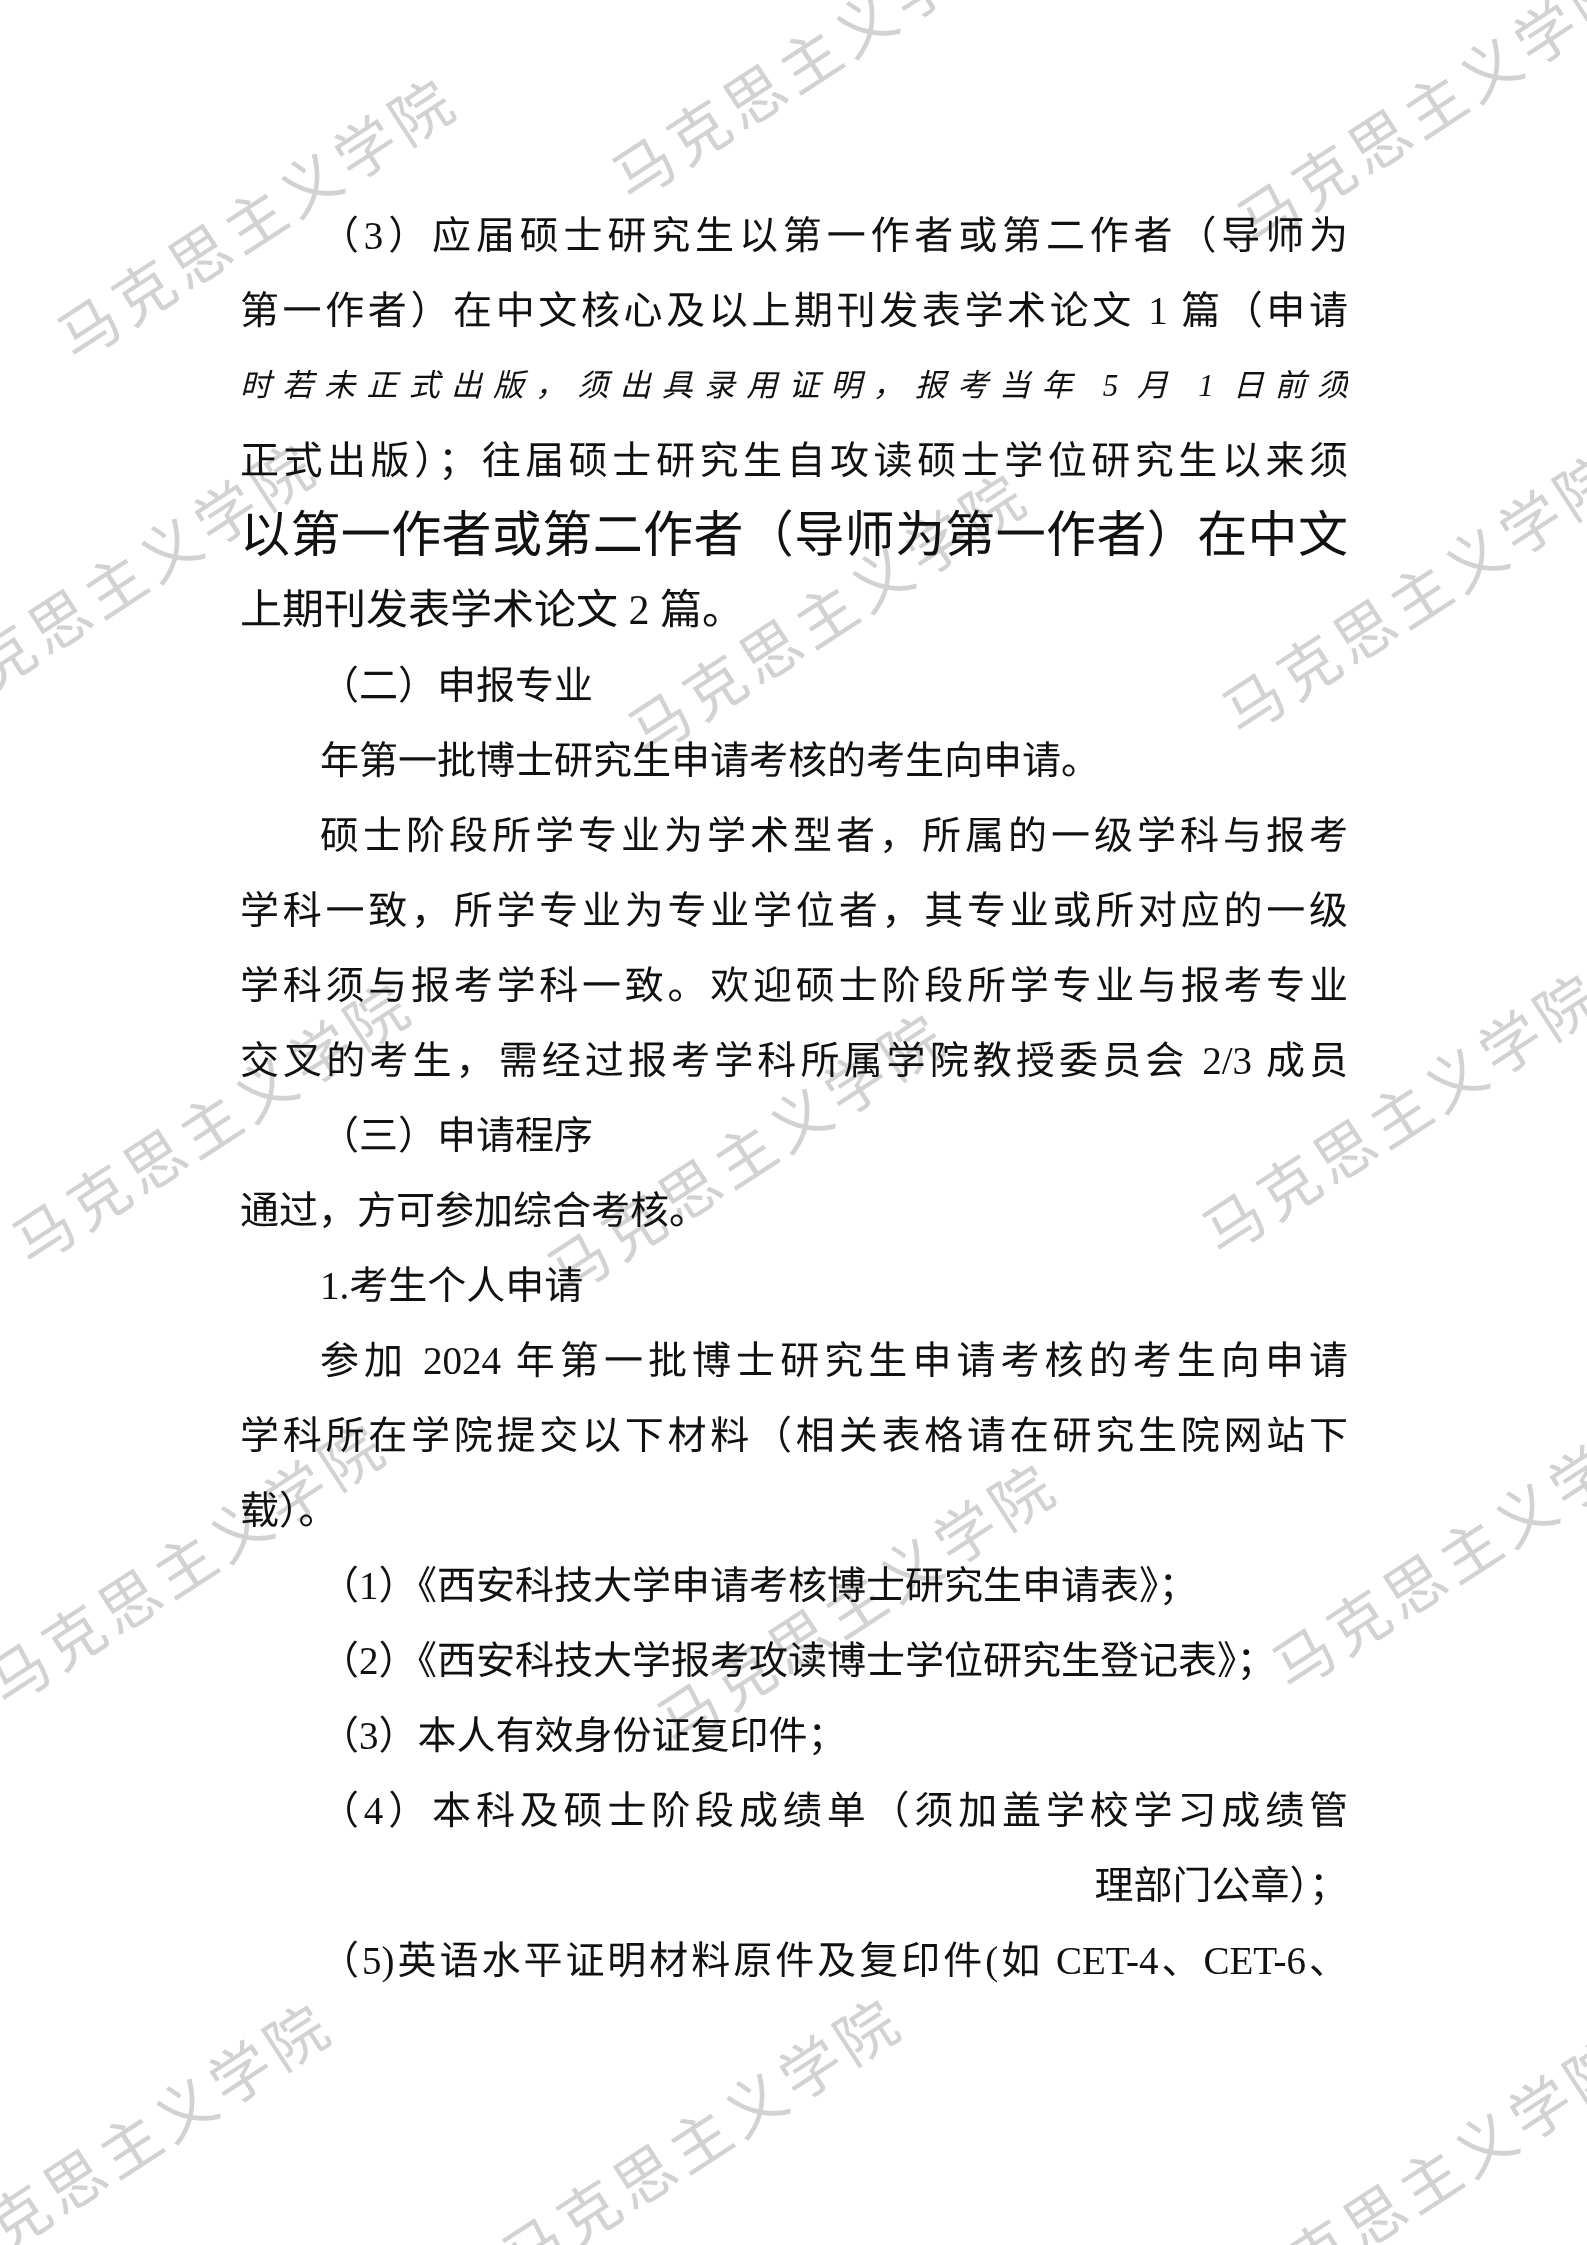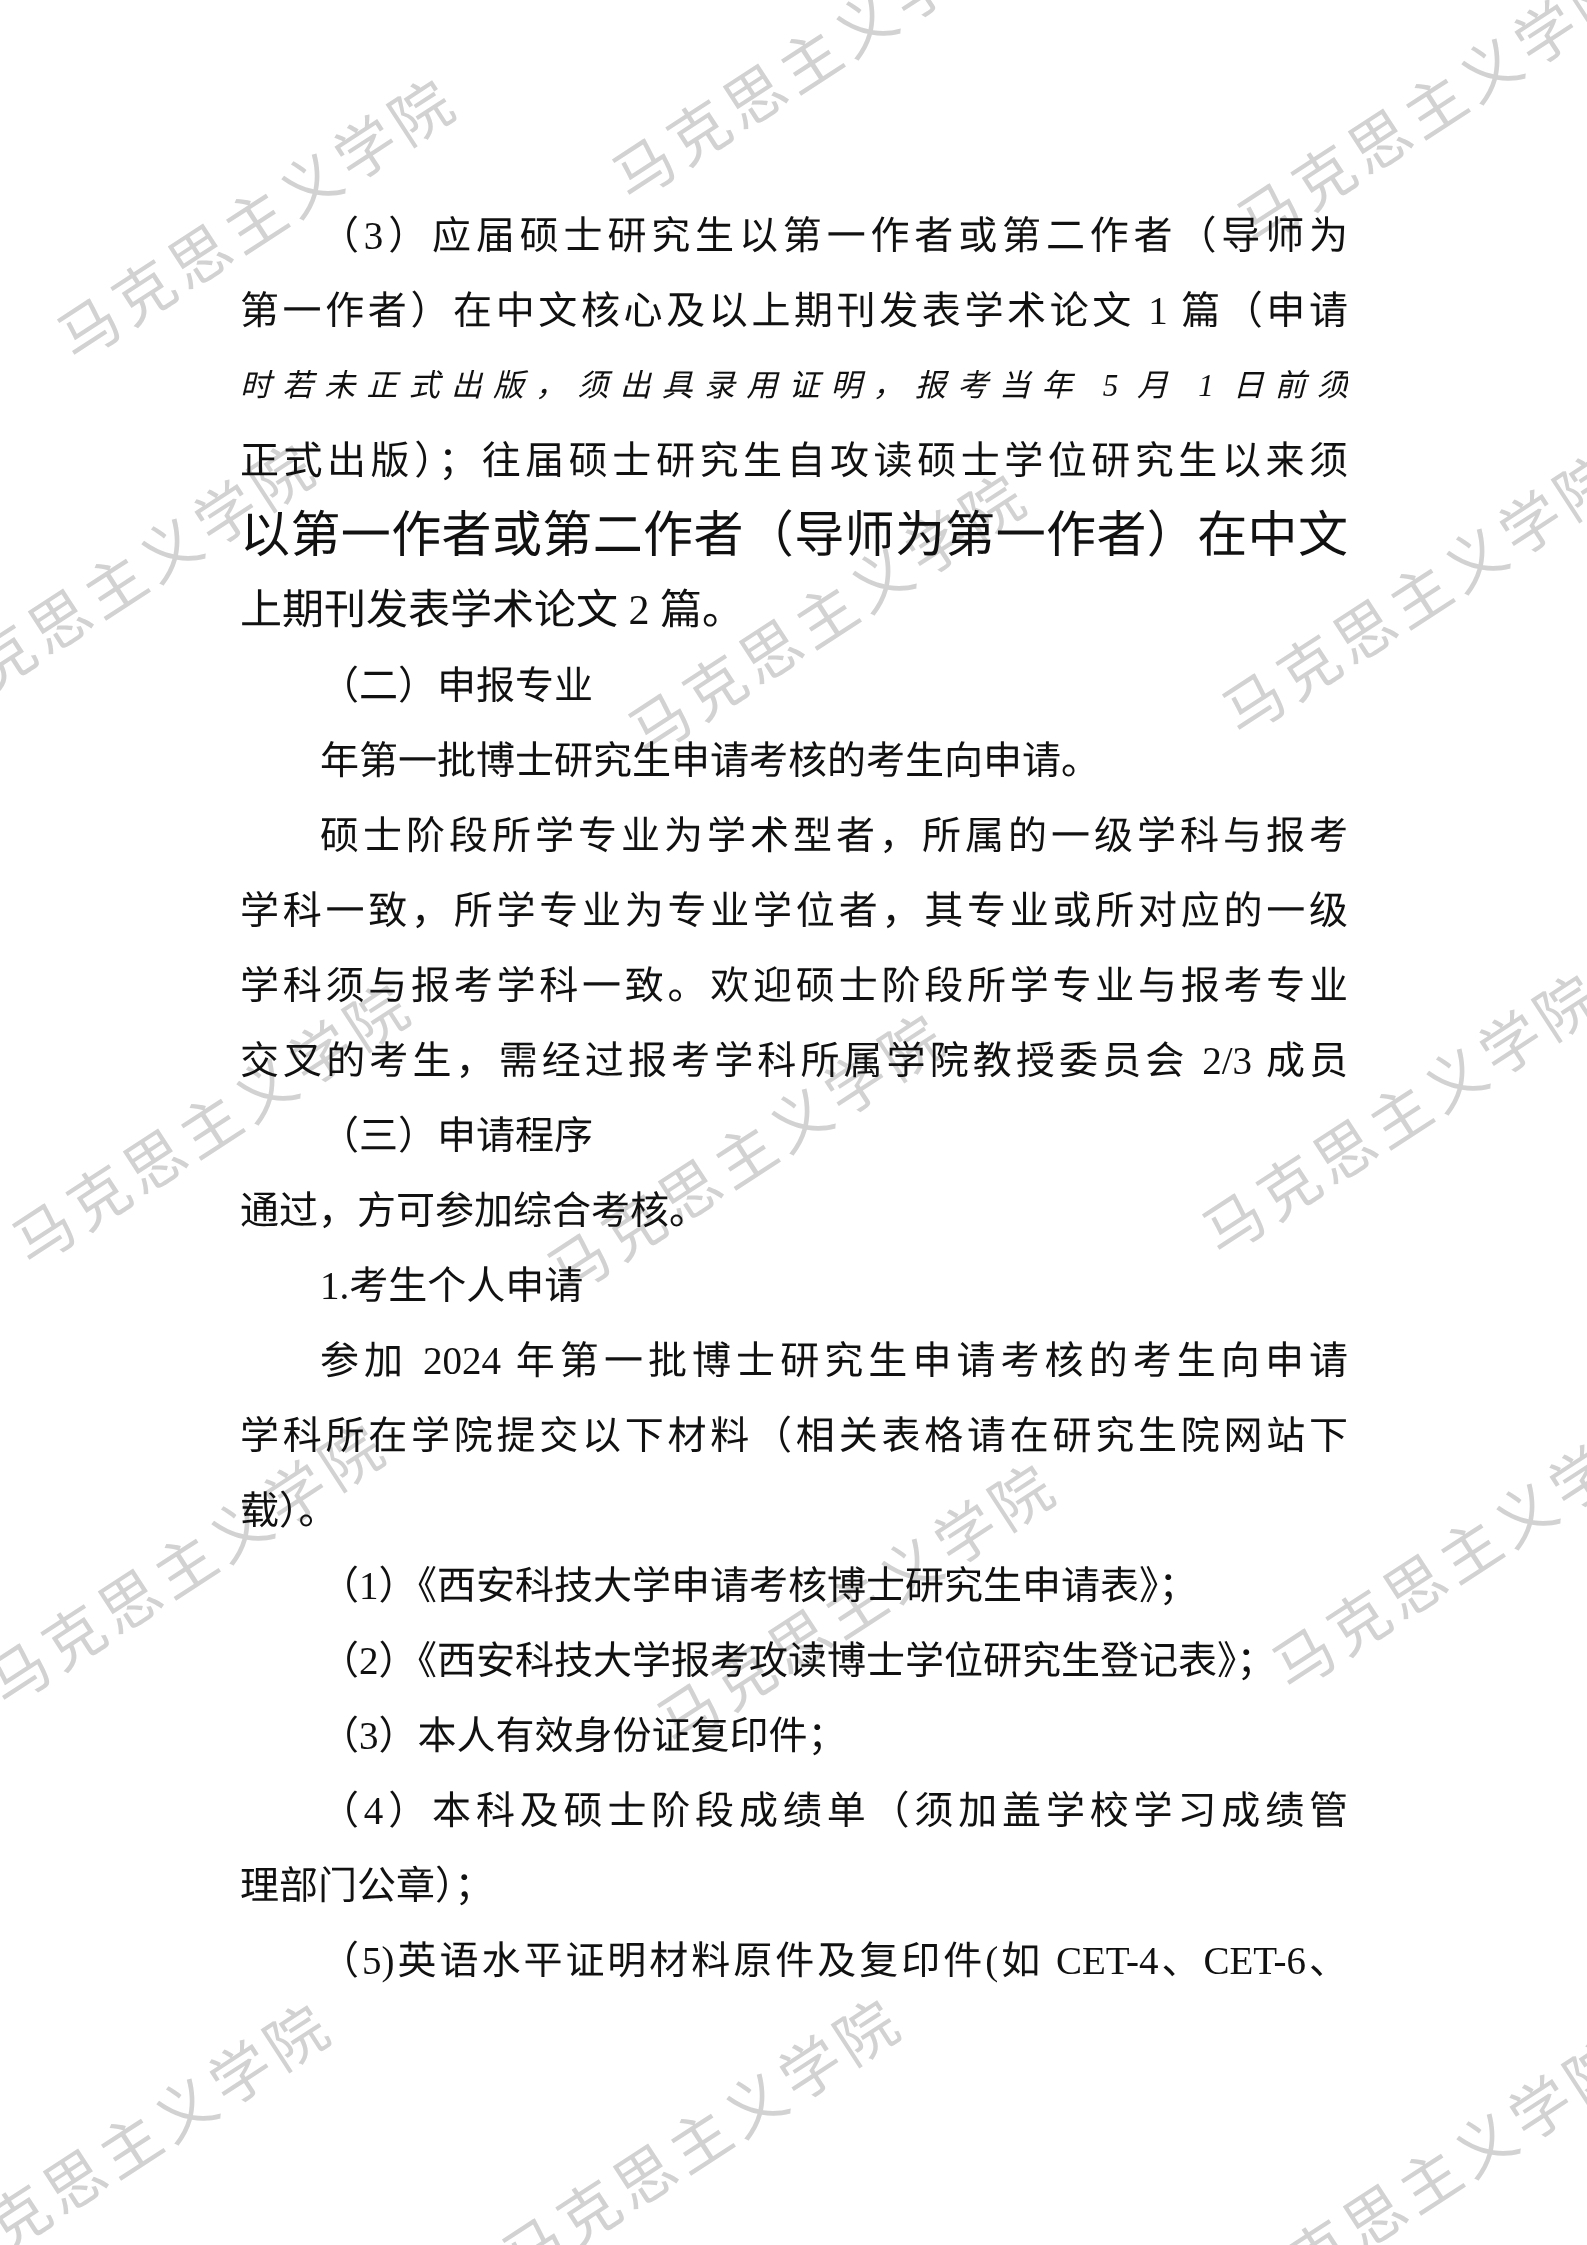--- a/index.html
+++ b/index.html
@@ -76,16 +76,16 @@
       <div class="line indent" style="height: 75px; line-height: 75px; font-size: 39px;">（三）申请程序</div>
       <div class="line" style="height: 75px; line-height: 75px; font-size: 39px;">通过，方可参加综合考核。</div>
       <div class="line indent" style="height: 75px; line-height: 75px; font-size: 39px;">1.考生个人申请</div>
       <div class="line fill indent" style="height: 75px; line-height: 75px; font-size: 39px;">参加 2024 年第一批博士研究生申请考核的考生向申请</div>
       <div class="line fill" style="height: 75px; line-height: 75px; font-size: 39px;">学科所在学院提交以下材料（相关表格请在研究生院网站下</div>
       <div class="line" style="height: 75px; line-height: 75px; font-size: 39px;">载）。</div>
       <div class="line indent" style="height: 75px; line-height: 75px; font-size: 39px;">（1）《西安科技大学申请考核博士研究生申请表》；</div>
       <div class="line indent" style="height: 75px; line-height: 75px; font-size: 39px;">（2）《西安科技大学报考攻读博士学位研究生登记表》；</div>
       <div class="line indent" style="height: 75px; line-height: 75px; font-size: 39px;">（3）本人有效身份证复印件；</div>
       <div class="line fill indent" style="height: 75px; line-height: 75px; font-size: 39px;">（4）本科及硕士阶段成绩单（须加盖学校学习成绩管</div>
-      <div class="line" style="height: 75px; line-height: 75px; font-size: 39px;">理部门公章）；</div>
+      <div class="line" style="height: 75px; line-height: 75px; font-size: 39px; text-align: right;">理部门公章）；</div>
       <div class="line fill indent" style="height: 75px; line-height: 75px; font-size: 39px;">（5)英语水平证明材料原件及复印件(如 CET-4、CET-6、</div>
     </div>
 </div>
 
 </body></html>

